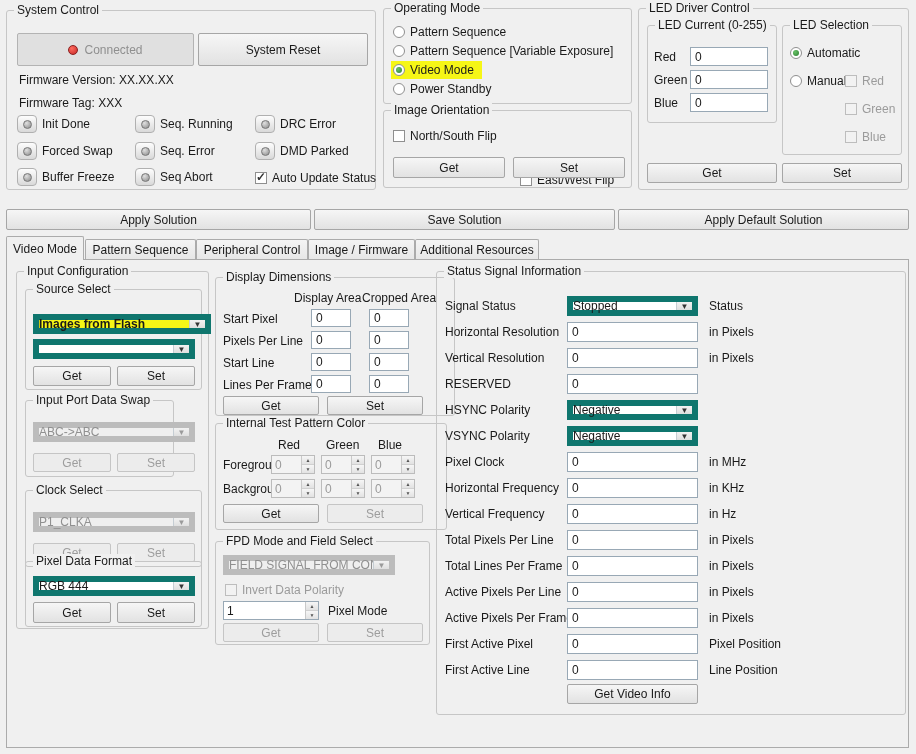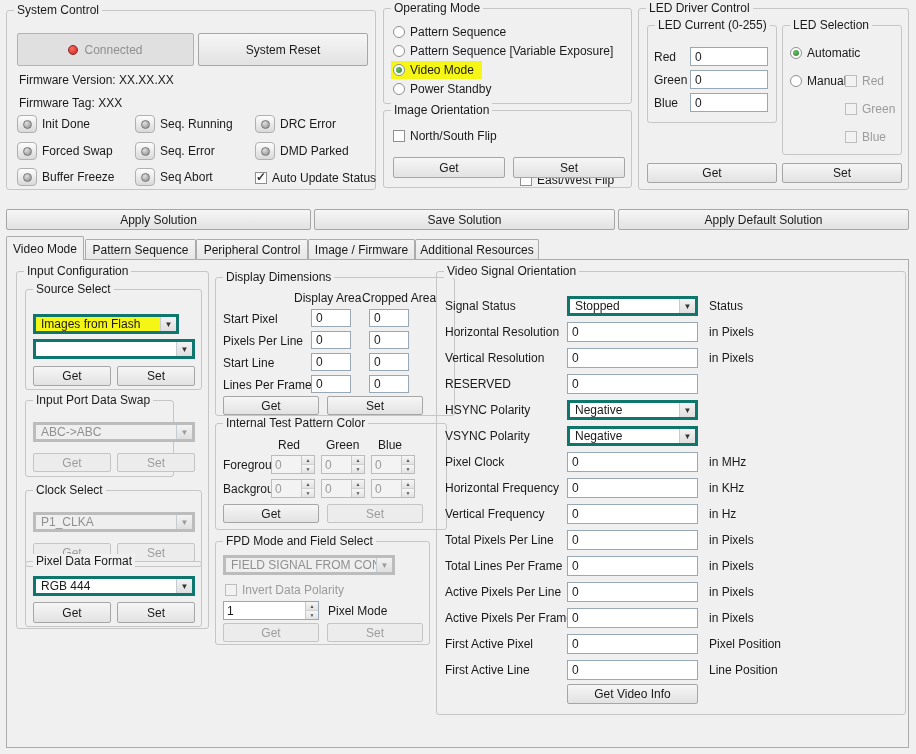--- a/index.html
+++ b/index.html
@@ -16,22 +16,22 @@
   .gb { position: absolute; border: 1px solid #c6c6c6; border-radius: 3px; }
   .gbt { position: absolute; top: -8px; left: 7px; background: var(--window-bg, #f0f0f0);
          padding: 0 3px; line-height: 14px; white-space: nowrap; }
 
   .btn { position: absolute; display: flex; align-items: center; justify-content: center;
          gap: 6px; background: linear-gradient(#f6f6f6, #e2e2e2);
          border: 1px solid #a6a6a6; border-radius: 2px; white-space: nowrap; cursor: default; }
   .btn.dis { color: #9d9d9d; background: #ececec; border-color: #c5c5c5; }
   .btn.flat { background: #e0e0e0; border-color: #b3b3b3; color: #8f8f8f; }
 
-  .combo { position: absolute; height: 20px; background: #fff; border: 3px solid #0f766e;
-           display: flex; align-items: center; padding-left: 5px; }
+  .combo { position: absolute; height: 20px; background: #fff; border: 6px solid #0f766e;
+           display: flex; align-items: center; }
   .combo .cv { flex: 1; overflow: hidden; white-space: nowrap; }
   .combo .ca { width: 16px; align-self: stretch; display: flex; align-items: center;
                justify-content: center; font-size: 8px; color: #333;
                background: linear-gradient(#f2f2f2, #dfdfdf); border-left: 1px solid #c5cdd3; }
   .combo.dis { background: #efefef; color: #909090; border-color: #bcbcbc; }
   .combo.dis .ca { color: #9a9a9a; }
   .combo.hl { background: var(--highlight, #f6f616); }
 
   .ti { position: absolute; height: 20px; background: #fff; border: 1px solid #98a8b5;
         padding: 0 4px; font: 12px "Liberation Sans", sans-serif; color: #1a1a1a; }
@@ -261,21 +261,21 @@
   </div>
   <div class="tab" style="left:415px;width:124px;">
     <span>Additional Resources</span>
   </div>
 
   <div class="gb" style="left:16px;top:271px;width:193px;height:358px;">
     <span class="gbt">Input Configuration</span>
 
     <div class="gb" style="left:8px;top:17px;width:177px;height:101px;">
       <span class="gbt">Source Select</span>
-      <div class="combo hl" style="left:7px;top:24px;width:146px;">
+      <div class="combo hl" style="left:7px;top:24px;width:178px;font-weight:bold;">
         <span class="cv">Images from Flash</span>
         <span class="ca">▼</span>
       </div>
       <div class="combo" style="left:7px;top:49px;width:162px;">
         <span class="cv"></span>
         <span class="ca">▼</span>
       </div>
       <div class="btn" style="left:7px;top:76px;width:78px;height:20px;">
         <span>Get</span>
       </div>
@@ -436,21 +436,21 @@
     <div class="lbl" style="left:112px;top:62px;">Pixel Mode</div>
     <div class="btn dis" style="left:7px;top:81px;width:96px;height:19px;">
       <span>Get</span>
     </div>
     <div class="btn dis" style="left:111px;top:81px;width:96px;height:19px;">
       <span>Set</span>
     </div>
   </div>
 
   <div class="gb" style="left:436px;top:271px;width:470px;height:444px;">
-    <span class="gbt">Video Signal Orientation</span>
+    <span class="gbt">Status Signal Information</span>
 
     <div class="lbl" style="left:8px;top:27px;">Signal Status</div>
     <div class="combo" style="left:130px;top:24px;width:131px;">
       <span class="cv">Stopped</span>
       <span class="ca">▼</span>
     </div>
     <div class="lbl" style="left:272px;top:27px;">Status</div>
 
     <div class="lbl" style="left:8px;top:53px;">Horizontal Resolution</div>
     <input class="ti" style="left: 130px; top: 50px; width: 131px;" value="0">

